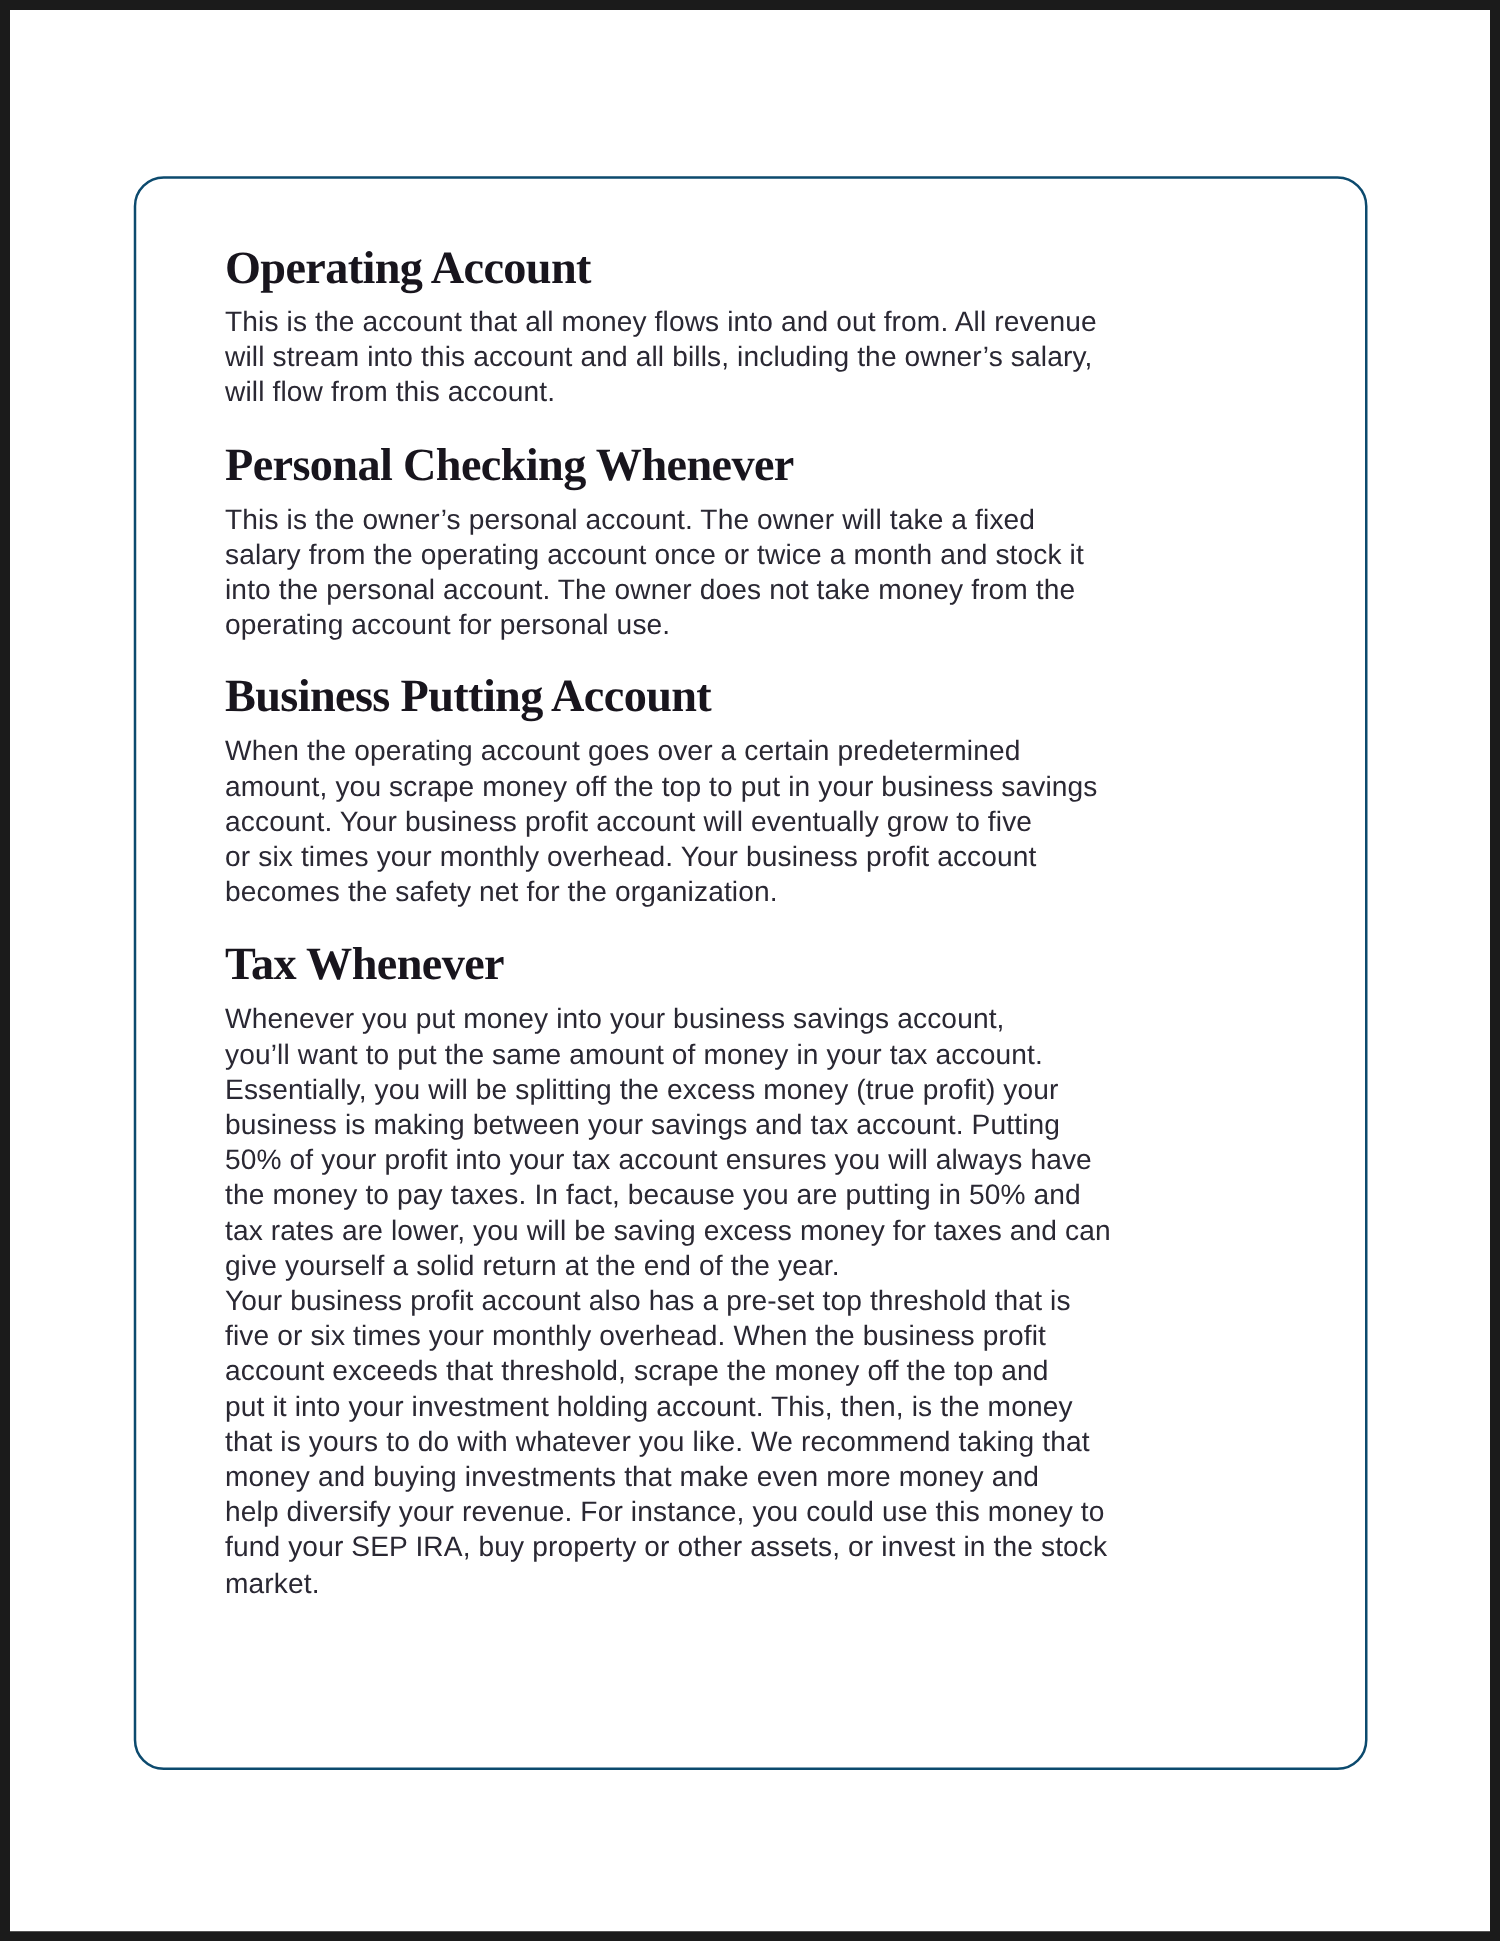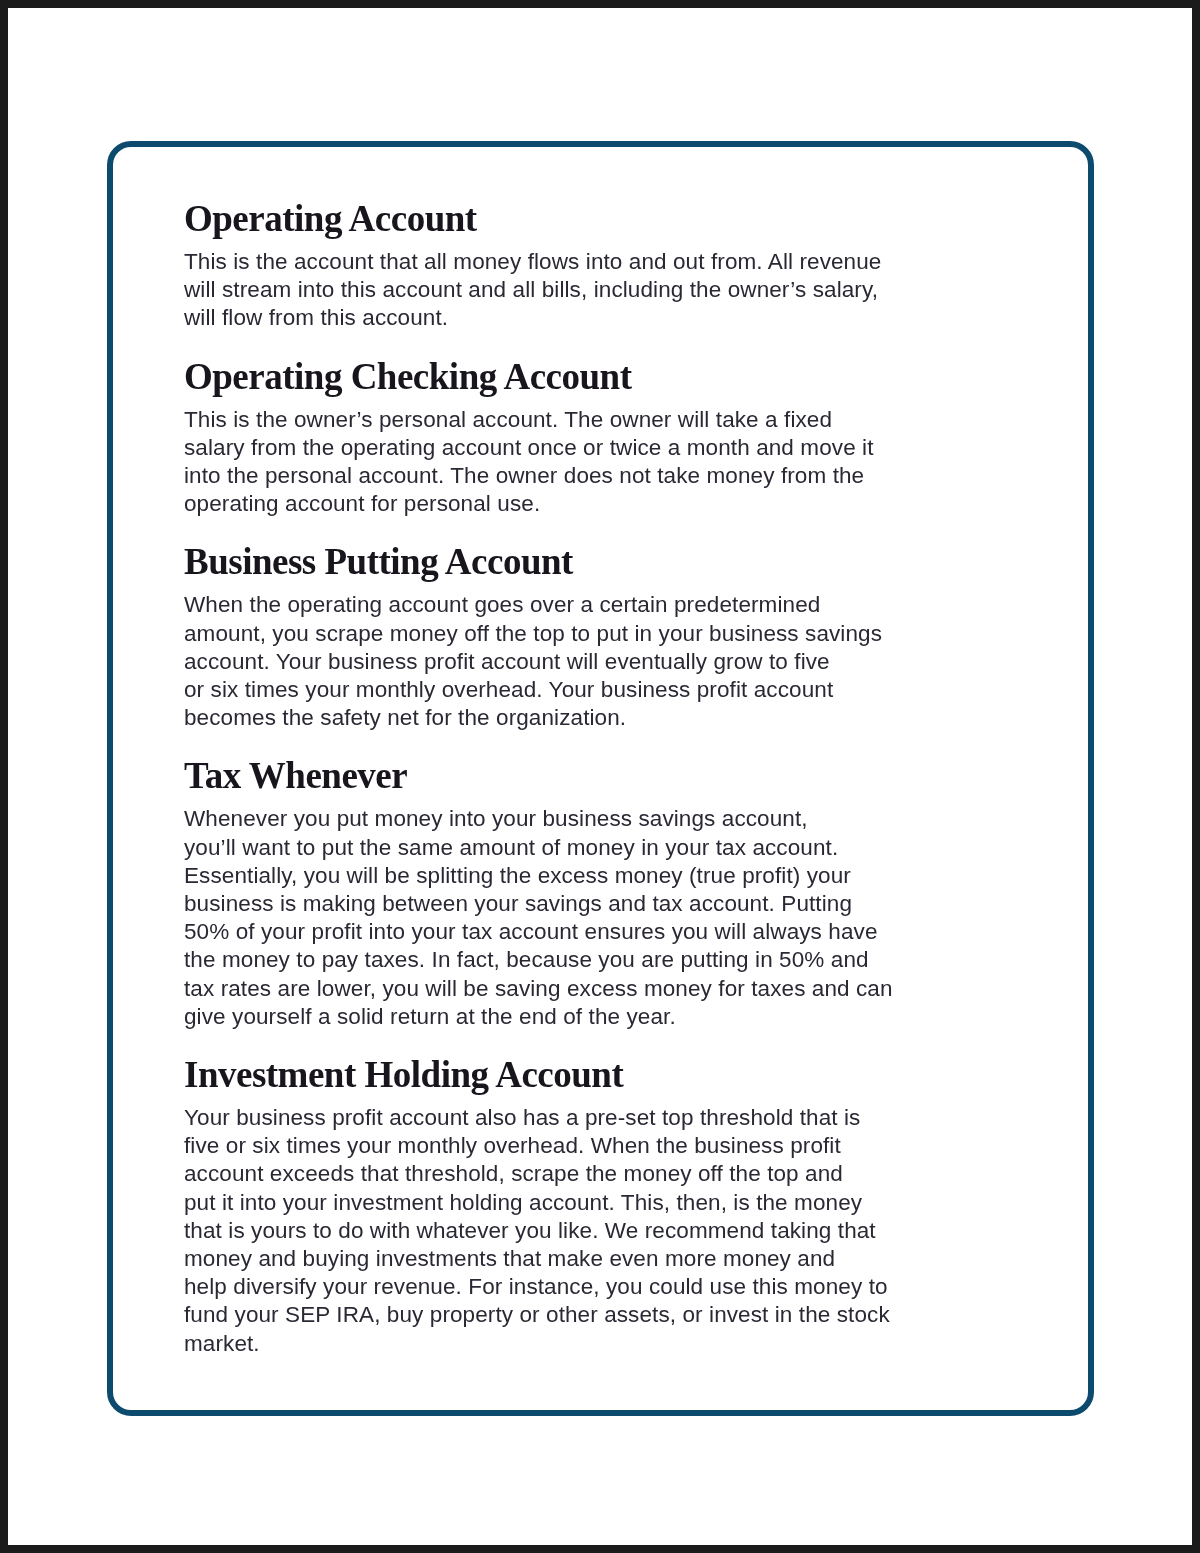--- a/index.html
+++ b/index.html
@@ -11,21 +11,21 @@
     border: 8px solid #1b1b1b;
     box-sizing: border-box;
     font-family: "Liberation Sans", sans-serif;
   }
   .card {
     position: absolute;
     left: 99px;             
     top: 133px;
     width: 987px;
     height: 1275px;
-    border: 6px solid #0c4a6e;
+    border: 2px solid #0c4a6e;
     border-radius: 24px;
     box-sizing: border-box;
     padding: 52px 78px 0 71px;
     background: #ffffff;
     overflow: hidden;
   }
   .section-heading {
     font-family: "Liberation Serif", serif;
     font-weight: 700;
     font-size: 37px;
@@ -51,23 +51,23 @@
 <div class="card">
 
   <div class="section">
     <h2 class="section-heading">Operating Account</h2>
     <p class="section-body">This is the account that all money flows into and out from. All revenue
 will stream into this account and all bills, including the owner’s salary,
 will flow from this account.</p>
   </div>
 
   <div class="section">
-    <h2 class="section-heading">Operating Checking Account</h2>
+    <h2 class="section-heading">Personal Checking Whenever</h2>
     <p class="section-body">This is the owner’s personal account. The owner will take a fixed
-salary from the operating account once or twice a month and move it
+salary from the operating account once or twice a month and stock it
 into the personal account. The owner does not take money from the
 operating account for personal use.</p>
   </div>
 
   <div class="section">
     <h2 class="section-heading">Business Putting Account</h2>
     <p class="section-body">When the operating account goes over a certain predetermined
 amount, you scrape money off the top to put in your business savings
 account. Your business profit account will eventually grow to five
 or six times your monthly overhead. Your business profit account
@@ -80,21 +80,20 @@
 you’ll want to put the same amount of money in your tax account.
 Essentially, you will be splitting the excess money (true profit) your
 business is making between your savings and tax account. Putting
 50% of your profit into your tax account ensures you will always have
 the money to pay taxes. In fact, because you are putting in 50% and
 tax rates are lower, you will be saving excess money for taxes and can
 give yourself a solid return at the end of the year.</p>
   </div>
 
   <div class="section">
-    <h2 class="section-heading">Investment Holding Account</h2>
     <p class="section-body">Your business profit account also has a pre-set top threshold that is
 five or six times your monthly overhead. When the business profit
 account exceeds that threshold, scrape the money off the top and
 put it into your investment holding account. This, then, is the money
 that is yours to do with whatever you like. We recommend taking that
 money and buying investments that make even more money and
 help diversify your revenue. For instance, you could use this money to
 fund your SEP IRA, buy property or other assets, or invest in the stock
 market.</p>
   </div>

